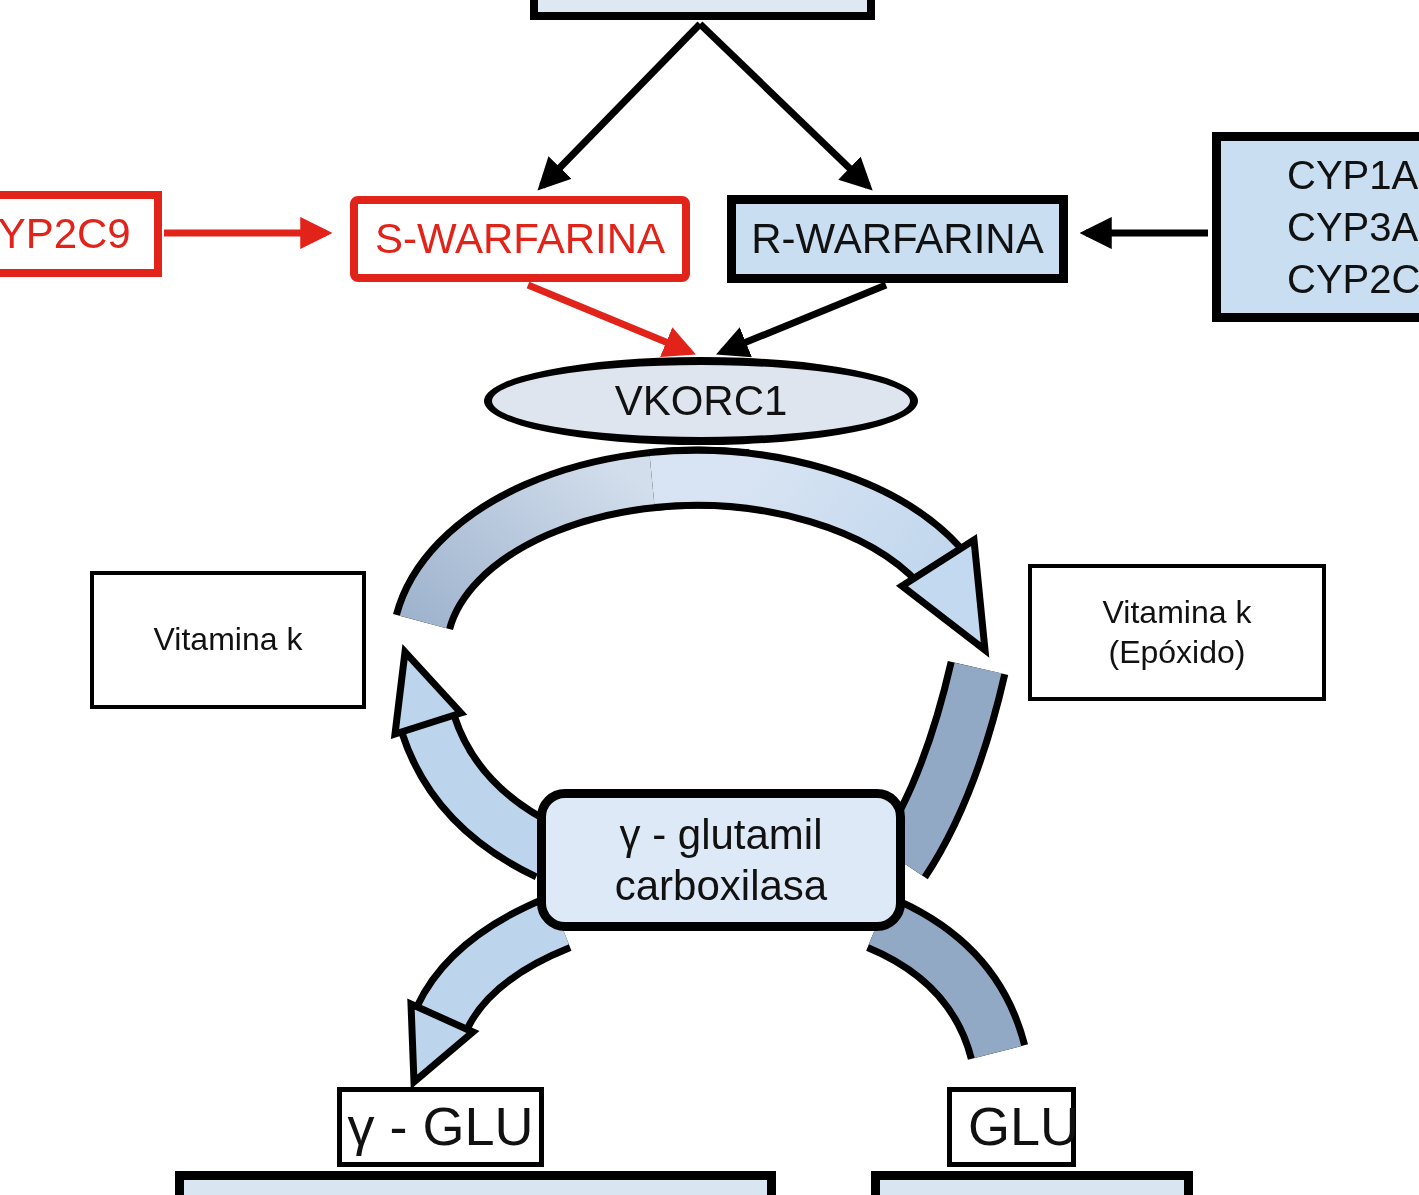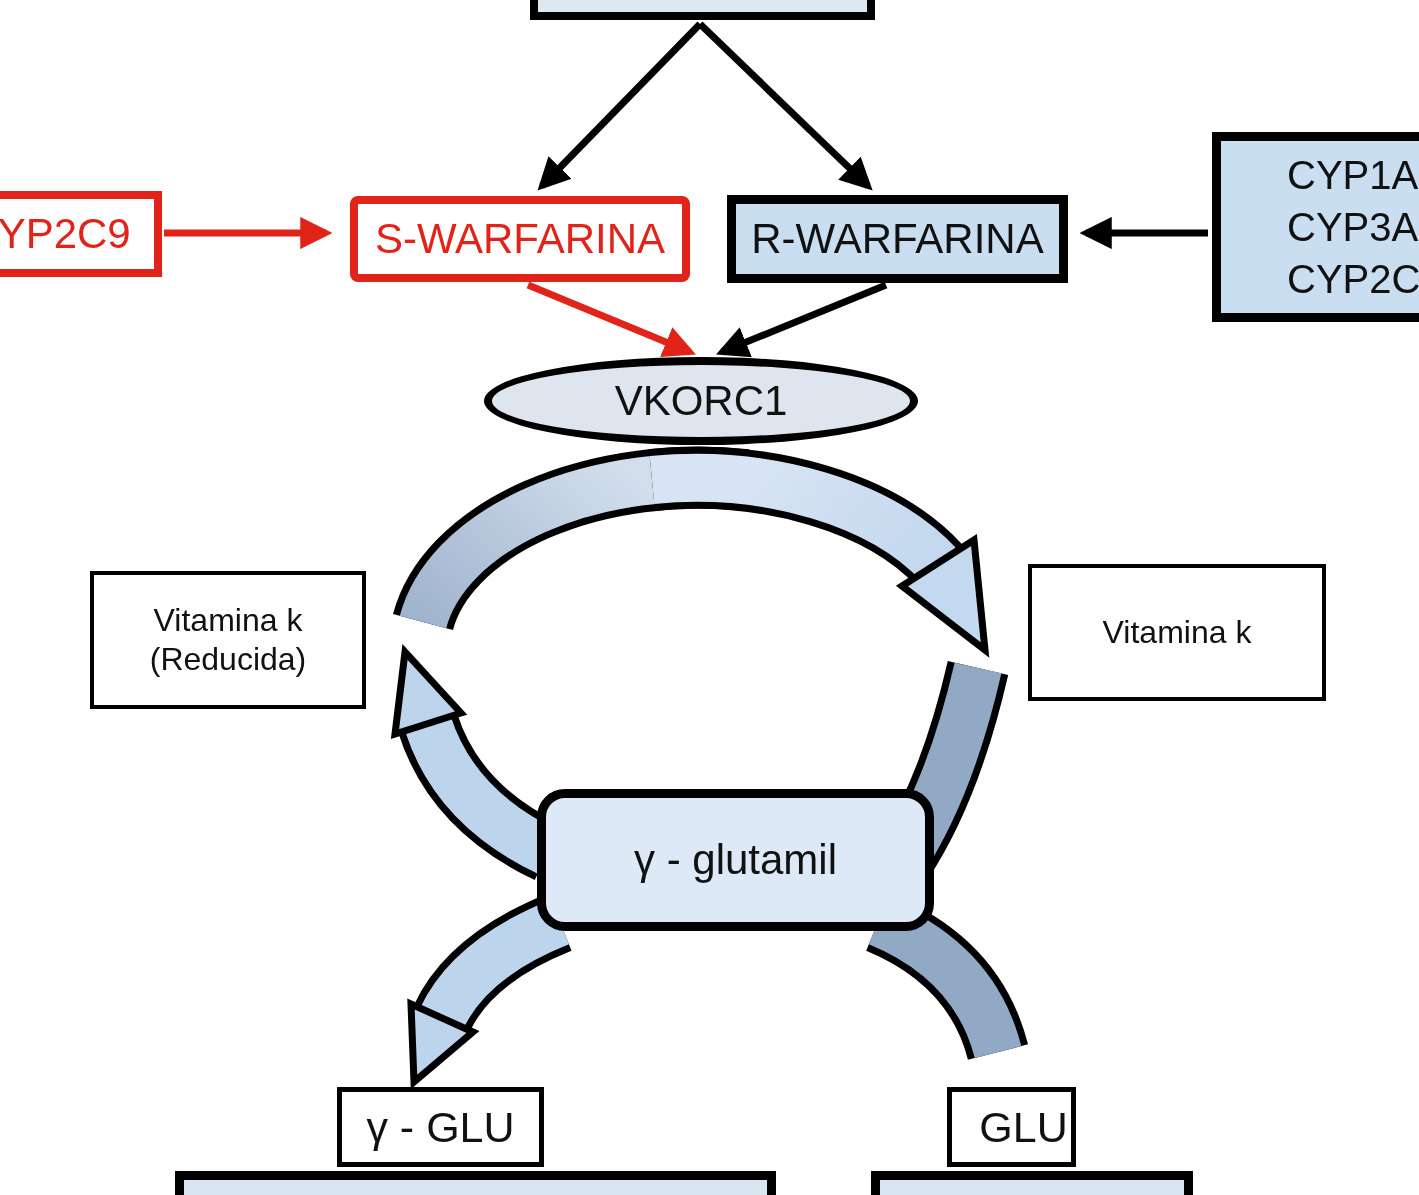--- a/index.html
+++ b/index.html
@@ -23,24 +23,24 @@
   .cyp2c9-box{left:-64px;top:191px;width:226px;height:86px;border:8px solid #e2231a;color:#e2231a;}
   .s-warf-box{left:350px;top:196px;width:340px;height:86px;border:8px solid #e2231a;border-radius:8px;color:#e2231a;}
   
   .r-warf-box{left:727px;top:195px;width:341px;height:88px;border:9px solid #000;background:#c9def1;}
   .cyp-list-box{left:1212px;top:132px;width:300px;height:190px;border:9px solid #000;background:#c9def1;
     align-items:flex-start;justify-content:center;font-size:40px;line-height:1.3;padding-left:66px;text-align:left;}
   .vkorc1-ellipse{left:484px;top:357px;width:434px;height:88px;border:8px solid #000;border-radius:50%;background:#dfe5ef;text-align:right;}
   .vitk-box{width:276px;height:138px;border:4px solid #000;font-size:32px;}
   .vitk-red{left:90px;top:571px;}
   .vitk-epo{left:1028px;top:564px;width:298px;height:137px;}
-  .carbox-box{left:537px;top:789px;width:397px;height:142px;border:9px solid #000;border-radius:28px;background:#dde9f6;}
+  .carbox-box{left:537px;top:789px;width:368px;height:142px;border:9px solid #000;border-radius:28px;background:#dde9f6;}
   .gglu-box{left:337px;top:1087px;width:207px;height:80px;border:5px solid #000;}
   .glu-box{left:947px;top:1087px;width:129px;height:80px;padding-left:24px;}
-  .glu-box, .gglu-box{border:5px solid #000;font-size:43px;}
+  .glu-box, .gglu-box{border:5px solid #000;font-size:54px;}
   .bottom-box{top:1171px;height:60px;border:9px solid #000;background:#d9e5f1;}
   .bottom-box.left{left:175px;width:601px;}
   .bottom-box.right{left:871px;width:322px;}
 </style>
 </head>
 <body>
 
 <div id="canvas">
 
   <svg class="layer" width="1419" height="1195" viewBox="0 0 1419 1195">
@@ -137,29 +137,30 @@
     <span class="ln">CYP3A4</span>
     <span class="ln">CYP2C9/</span>
   </div>
 
   <div class="node vkorc1-ellipse">
     <span class="ln">VKORC1</span>
   </div>
 
   <div class="node vitk-box vitk-red">
     <span class="ln">Vitamina k</span>
-    <span class="ln">(Reducida)</span>
   </div>
 
   <div class="node vitk-box vitk-epo">
     <span class="ln">Vitamina k</span>
+    <span class="ln">(Epóxido)</span>
   </div>
 
   <div class="node carbox-box">
     <span class="ln">γ - glutamil</span>
+    <span class="ln">carboxilasa</span>
   </div>
 
   <div class="node gglu-box">
     <span class="ln">γ - GLU</span>
   </div>
 
   <div class="node glu-box">
     <span class="ln">GLU</span>
   </div>
 

